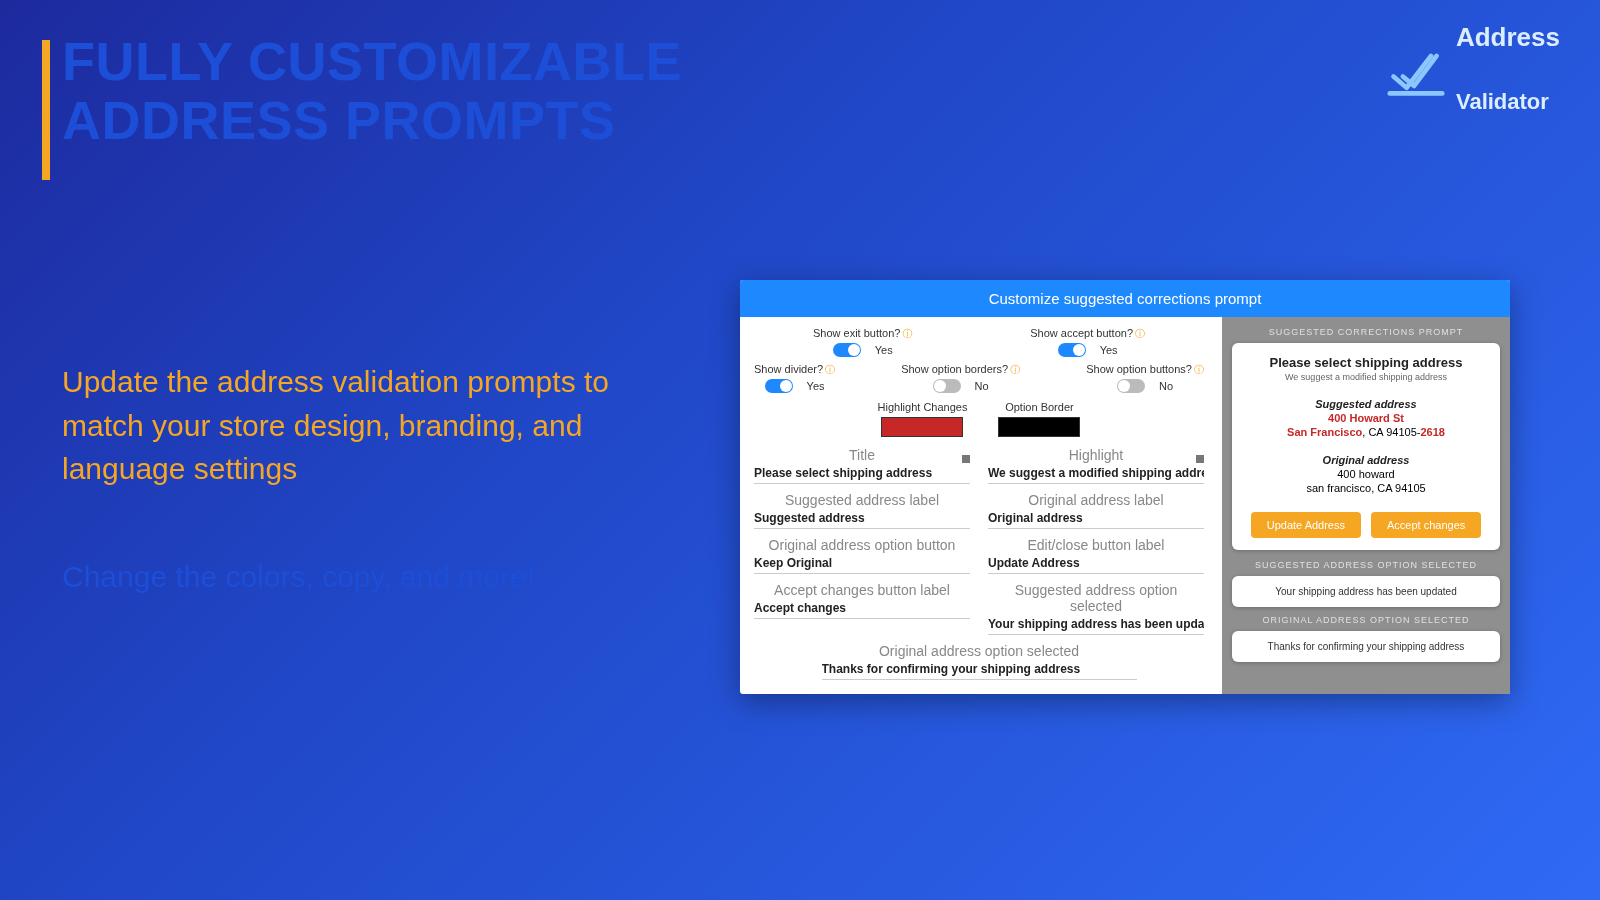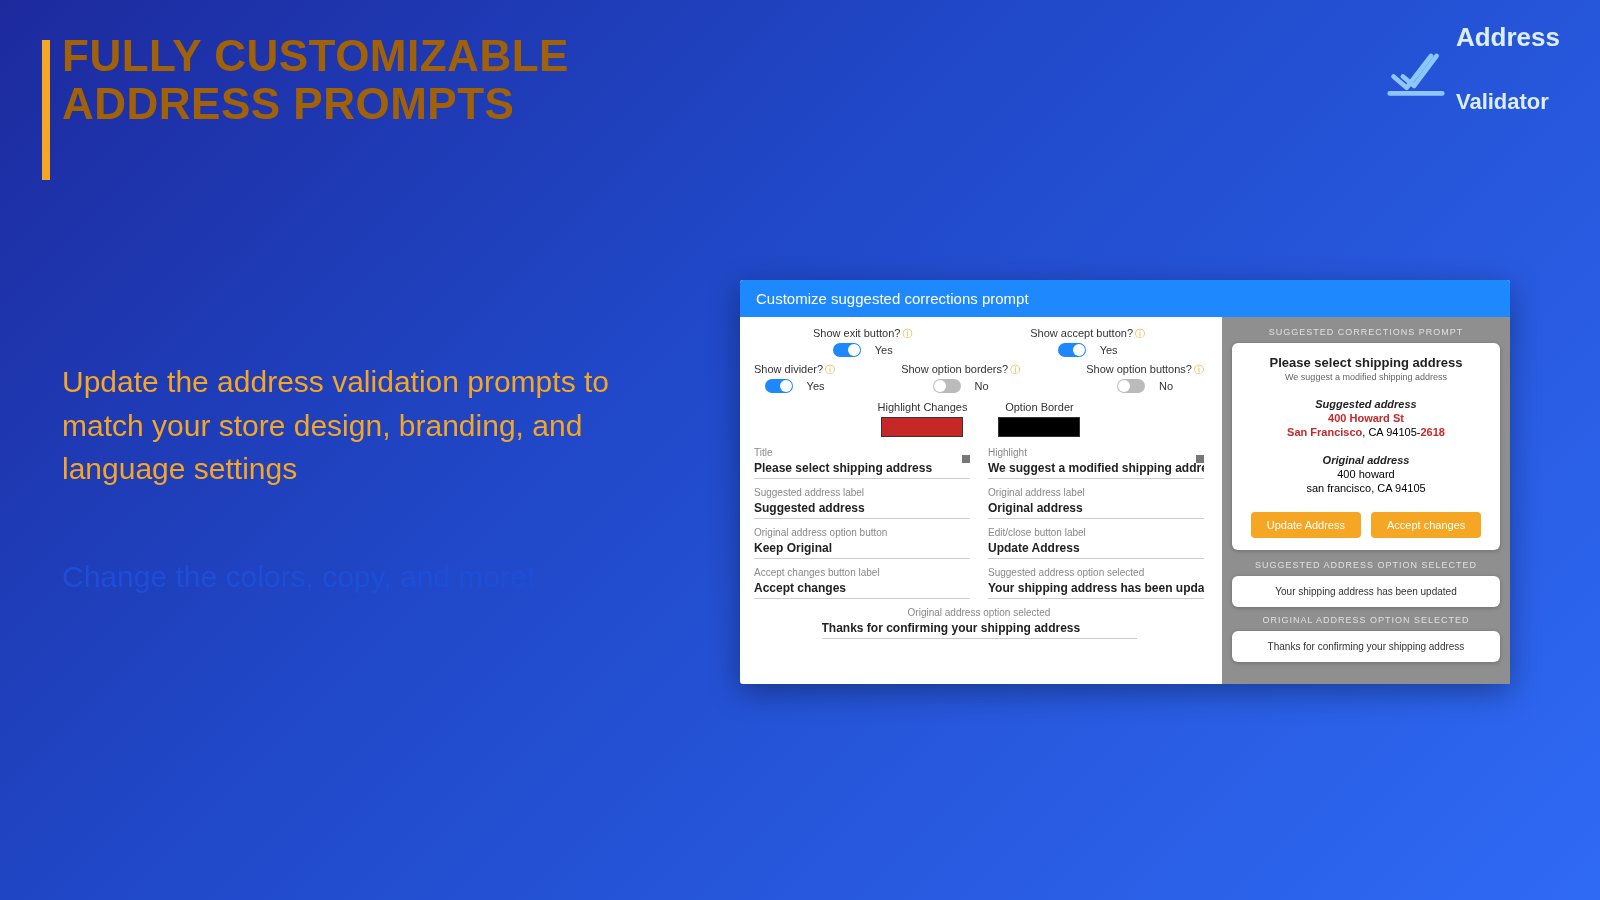--- a/index.html
+++ b/index.html
@@ -1,28 +1,28 @@
 <!DOCTYPE html>
 <html><head>
 <meta charset="utf-8">
 <style>
 *{box-sizing:border-box;margin:0;padding:0;}
 body{width:1600px;height:900px;font-family:-apple-system,BlinkMacSystemFont,'Segoe UI',Arial,sans-serif;background:linear-gradient(135deg,#1d2a9e 0%,#2048c8 40%,#2f6af5 100%);position:relative;overflow:hidden;}
 .accent-bar{position:absolute;left:42px;top:40px;width:8px;height:140px;background:#f5a623;}
-.headline{position:absolute;left:62px;top:32px;color:#a16207;font-weight:800;font-size:44px;line-height:1.1;letter-spacing:0.5px;}
+.headline{position:absolute;left:62px;top:32px;color:#1d4ed8;font-weight:800;font-size:54px;line-height:1.1;letter-spacing:0.5px;}
 .subhead{position:absolute;left:62px;top:360px;color:#f5a623;font-size:30px;line-height:1.45;max-width:580px;}
 .subhead2{position:absolute;left:62px;top:560px;color:#1d4ed8;font-size:30px;}
 .brand{position:absolute;right:40px;top:24px;display:flex;align-items:center;gap:10px;color:#8ec6ff;}
 .brand svg{width:60px;height:60px;}
 .brand-text{display:flex;flex-direction:column;line-height:1;font-weight:600;gap:41px;}
 .brand-text .l1{font-size:26px;color:#dbeeff;}
 .brand-text .l2{font-size:22px;color:#dbeeff;}
 
 .panel{position:absolute;right:90px;top:280px;width:770px;background:#fff;border-radius:3px;box-shadow:0 8px 30px rgba(0,0,0,0.35);font-size:12px;}
-.panel-header{background:#1e88ff;color:#fff;padding:10px 16px;font-size:15px;font-weight:400;border-radius:3px 3px 0 0;}
+.panel-header{background:#1e88ff;color:#fff;padding:10px 16px;font-size:15px;font-weight:400;border-radius:3px 3px 0 0;text-align:center;}
 .panel-body{display:flex;}
 .settings{flex:1;padding:10px 18px 14px 14px;}
 .preview{width:288px;background:#8f8f8f;padding:8px 10px 14px 10px;}
 
 .toggle-row{display:flex;justify-content:space-around;margin-bottom:6px;}
 .toggle-row2{display:flex;justify-content:space-between;margin-bottom:8px;}
 .tgl{display:flex;flex-direction:column;align-items:center;font-size:11px;}
 .tgl-label{color:#333;margin-bottom:2px;}
 .tgl-label .info{color:#f5a623;margin-left:2px;font-size:10px;}
 .tgl-ctrl{display:flex;align-items:center;gap:14px;}
@@ -34,21 +34,21 @@
 .toggle.off::after{left:1px;}
 .tgl-val{color:#333;font-size:11px;}
 
 .swatch-row{display:flex;justify-content:center;gap:31px;margin:4px 0 10px 0;}
 .swatch-group{display:flex;flex-direction:column;align-items:center;}
 .swatch-label{font-size:11px;color:#333;margin-bottom:4px;}
 .swatch{width:82px;height:20px;border:1px solid #333;}
 
 .field-grid{display:grid;grid-template-columns:1fr 1fr;gap:8px 18px;}
 .field{display:flex;flex-direction:column;}
-.field-label{font-size:10px;color:#888;}
+.field-label{font-size:14px;color:#888;text-align:center;}
 .field-input{border:none;border-bottom:1px solid #ccc;padding:3px 0;font-size:12px;color:#222;background:transparent;}
 .field-input.bold{font-weight:600;}
 .field-wide{grid-column:1/3;display:flex;flex-direction:column;align-items:center;}
 .field-wide .field-input{width:70%;text-align:left;font-weight:600;}
 .color-dot{width:8px;height:8px;background:#777;position:absolute;right:0;top:8px;}
 .field{position:relative;}
 
 .preview-title{color:#e0e0e0;font-size:9px;text-align:center;letter-spacing:1px;margin:2px 0 6px 0;}
 .preview-card{background:#fff;border-radius:6px;box-shadow:0 1px 4px rgba(0,0,0,0.25);padding:12px 14px;margin-bottom:10px;text-align:center;}
 .pc-title{font-size:13px;font-weight:600;color:#222;}

